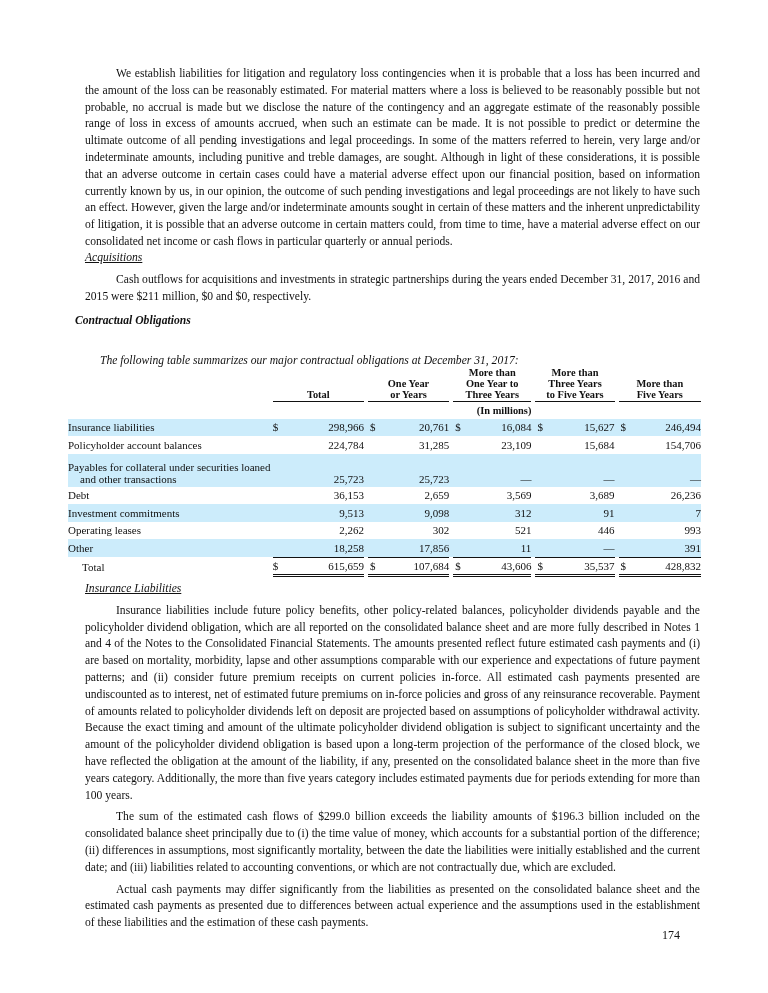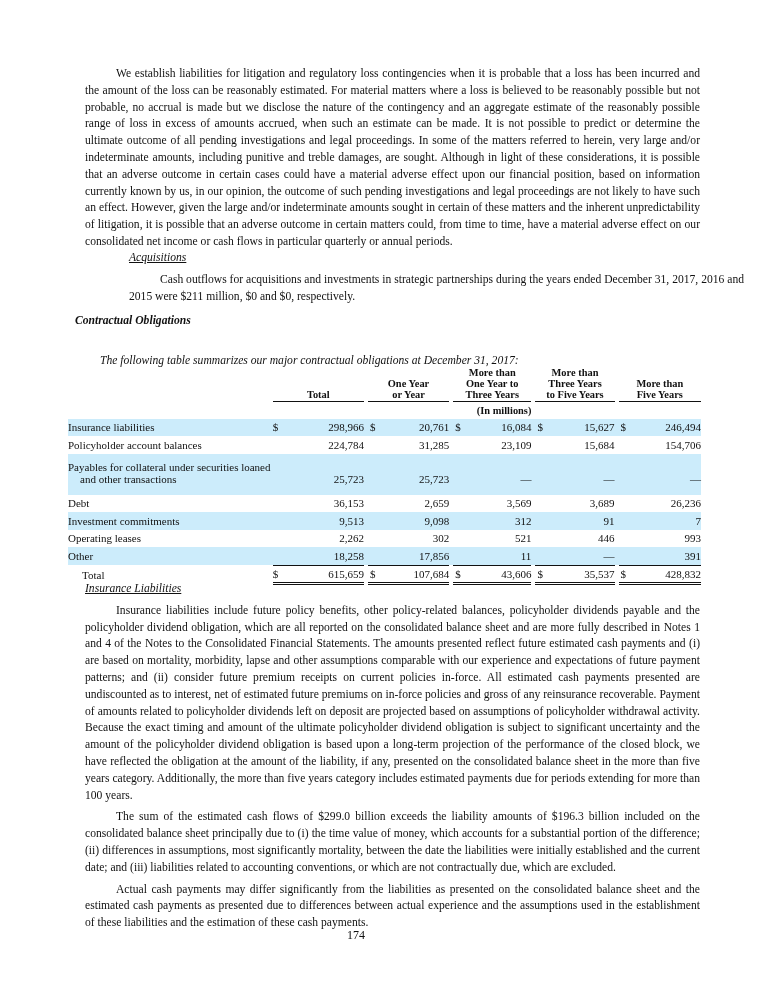--- a/index.html
+++ b/index.html
@@ -11,38 +11,38 @@
   .section-main { font-style: italic; font-weight: bold; line-height: 16.8px; margin: 0; }
   .abs { position: absolute; }
   table.obl { border-collapse: separate; border-spacing: 0; position: absolute; left: 68px; top: 367px; width: 633px; font-size: 11px; }
   table.obl td, table.obl th { padding: 0; }
   .hdr th { font-weight: bold; font-size: 10.4px; line-height: 11.2px; text-align: center; vertical-align: bottom; padding-bottom: 2px; }
   .hdr th.col { border-bottom: 1.5px solid #111; }
   .gap { width: 4px; }
   .units td { text-align: right; font-weight: bold; font-size: 10.4px; height: 17px; }
   tr.row td { height: 17.5px; vertical-align: middle; }
   tr.row.shade td.cell { background: #ccecfb; }
-  tr.row.tall td { height: 31px; vertical-align: bottom; padding-bottom: 10px; }
+  tr.row.tall td { height: 31px; vertical-align: bottom; padding-bottom: 2px; }
   td.label { padding-left: 3px; text-align: left; }
   td.label.indent-label span.l2 { display: block; padding-left: 12px; }
   td.dollar { text-align: left; padding-left: 18px; width: 10px; }
   td.val { text-align: right; padding-right: 2px; }
   tr.total td.sumcell { border-top: 1.5px solid #111; border-bottom: 3.5px double #111; }
   tr.total td { height: 16px; }
   td.label.total-label { padding-left: 14px; }
-  .pageno { position: absolute; top: 928px; left: 0; width: 680px; text-align: center; font-size: 12px; padding-left: 16px; }
+  .pageno { position: absolute; top: 928px; left: 0; width: 680px; text-align: right; font-size: 12px; }
 </style>
 </head>
 <body>
 
 <div class="page abs" style="top:66px; left:85px; width:615px;">
   <p class="para">We establish liabilities for litigation and regulatory loss contingencies when it is probable that a loss has been incurred and the amount of the loss can be reasonably estimated. For material matters where a loss is believed to be reasonably possible but not probable, no accrual is made but we disclose the nature of the contingency and an aggregate estimate of the reasonably possible range of loss in excess of amounts accrued, when such an estimate can be made. It is not possible to predict or determine the ultimate outcome of all pending investigations and legal proceedings. In some of the matters referred to herein, very large and/or indeterminate amounts, including punitive and treble damages, are sought. Although in light of these considerations, it is possible that an adverse outcome in certain cases could have a material adverse effect upon our financial position, based on information currently known by us, in our opinion, the outcome of such pending investigations and legal proceedings are not likely to have such an effect. However, given the large and/or indeterminate amounts sought in certain of these matters and the inherent unpredictability of litigation, it is possible that an adverse outcome in certain matters could, from time to time, have a material adverse effect on our consolidated net income or cash flows in particular quarterly or annual periods.</p>
 </div>
 
-<div class="abs" style="top:250px; left:85px; width:615px;margin-left:44px;">
+<div class="abs" style="top:250px; left:85px; width:615px;">
   <p class="section-sub">Acquisitions</p>
   <p class="para" style="margin-top:5px;">Cash outflows for acquisitions and investments in strategic partnerships during the years ended December 31, 2017, 2016 and 2015 were $211 million, $0 and $0, respectively.</p>
 </div>
 
 <div class="abs" style="top:313px; left:75px; width:625px;">
   <p class="section-main">Contractual Obligations</p>
   <p class="para" style="margin-top:23px; text-indent:25px;font-style:italic;">The following table summarizes our major contractual obligations at December 31, 2017:</p>
 </div>
 
 <table class="obl">
@@ -61,21 +61,21 @@
       <col style="width:61px">
     <col style="width:4px">
     <col style="width:18px">
       <col style="width:64px">
   </colgroup>
   <tbody>
       <tr class="hdr">
     <th></th>
     <th class="col" colspan="2"><span></span><br><span></span><br><span>Total</span></th>
     <th class="gap"></th>
-    <th class="col" colspan="2"><span></span><br><span>One Year</span><br><span>or Year</span></th>
+    <th class="col" colspan="2"><span></span><br><span>One Year</span><br><span>or Years</span></th>
     <th class="gap"></th>
     <th class="col" colspan="2"><span>More than</span><br><span>One Year to</span><br><span>Three Years</span></th>
     <th class="gap"></th>
     <th class="col" colspan="2"><span>More than</span><br><span>Three Years</span><br><span>to Five Years</span></th>
     <th class="gap"></th>
     <th class="col" colspan="2"><span></span><br><span>More than</span><br><span>Five Years</span></th>
   </tr>
   <tr class="units">
     <td colspan="7"></td>
     <td colspan="2">(In millions)</td>

